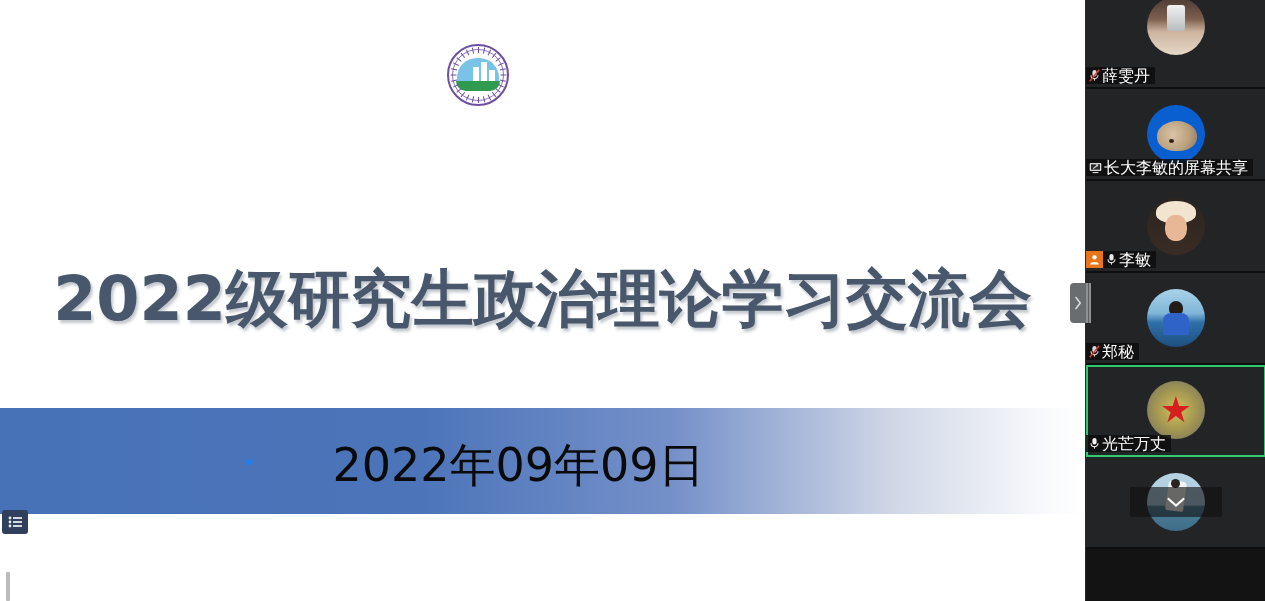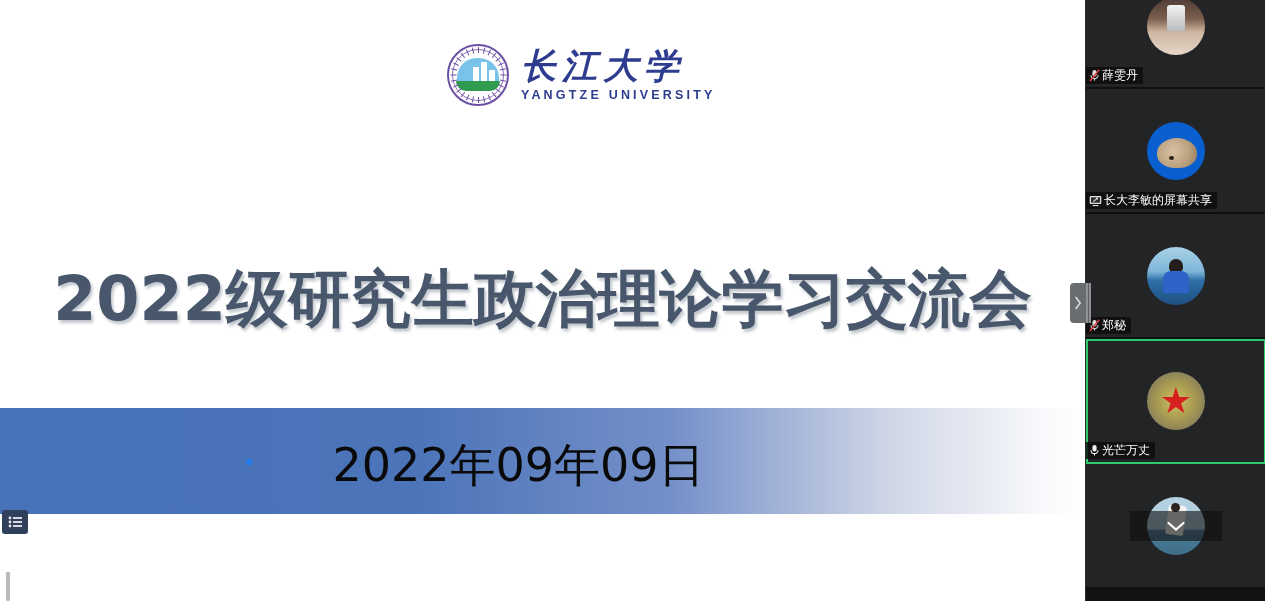--- a/index.html
+++ b/index.html
@@ -113,21 +113,21 @@
     position:absolute; left:6px; top:572px;
     width:4px; height:29px; background:#b9bbbd; border-radius:1px;
   }
 
   
   .rail {
     position:absolute; left:1085px; top:0; width:180px; height:601px;
     background:#131313; border-left:1px solid #2a2a2a;
   }
   .tile {
-    position:relative; width:180px; height:125px;
+    position:relative; width:180px; height:92px;
     background:#232426; border-bottom:2px solid #0f0f0f;
     overflow:hidden;
   }
   .tile.partial { height:89px; }
   .tile.active { outline:2px solid #2ecb6e; outline-offset:-2px;text-align:right; }
   .avatar {
     position:absolute; left:50%; top:50%; transform:translate(-50%,-50%);
     width:58px; height:58px; border-radius:50%; overflow:hidden;
     background:#3b3f44;
   }
@@ -172,21 +172,21 @@
   }
   .host-badge {
     width:17px; height:17px; background:#e8751a;
     display:flex; align-items:center; justify-content:center; flex:0 0 auto;
   }
   .host-badge svg { display:block; }
   .name-chip {
     display:flex; align-items:center; gap:2px;
     background:rgba(12,12,12,.82);
     padding:1px 5px 1px 3px; height:17px;
-    color:#ffffff; font-size:12px; white-space:nowrap;
+    color:#ffffff; font-size:16px; white-space:nowrap;
   }
   .name-chip .ic { flex:0 0 auto; display:block; }
   .name-chip .nm { line-height:15px; }
 
   
   .scroll-chevron {
     position:absolute; left:50%; top:50%; transform:translate(-50%,-50%);
     width:92px; height:30px; background:rgba(16,16,16,.62);
     display:flex; align-items:center; justify-content:center;
   }
@@ -259,24 +259,20 @@
             <div class="crest-tick" style="transform: rotate(244.286deg);"></div>
             <div class="crest-tick" style="transform: rotate(257.143deg);"></div>
             <div class="crest-tick" style="transform: rotate(270deg);"></div>
             <div class="crest-tick" style="transform: rotate(282.857deg);"></div>
             <div class="crest-tick" style="transform: rotate(295.714deg);"></div>
             <div class="crest-tick" style="transform: rotate(308.571deg);"></div>
             <div class="crest-tick" style="transform: rotate(321.429deg);"></div>
             <div class="crest-tick" style="transform: rotate(334.286deg);"></div>
             <div class="crest-tick" style="transform: rotate(347.143deg);"></div>
           </div>
-        <div class="logo-text">
-          <span class="logo-cn">长江大学</span>
-          <span class="logo-en">YANGTZE UNIVERSITY</span>
-        </div>
       </div>
 
       <div class="slide-subtitle">2022级研究生政治理论学习交流会</div>
 
       <div class="banner"></div>
       <div class="banner-dot"></div>
       <div class="slide-date">2022年09年09日</div>
 
       <div class="ppt-menu-shadow"></div>
       <div class="ppt-menu-btn">
@@ -319,20 +315,39 @@
             <rect x="2" y="2.3" width="9" height="5.4" fill="#2b2b2b"></rect>
             <path d="M4.2 6.6 L8.4 3.2" stroke="#dcdcdc" stroke-width="1.1"></path>
             <path d="M8.9 2.6 L8.9 5.0 L6.5 2.6 Z" fill="#dcdcdc"></path>
             <rect x="3.6" y="10" width="5.8" height="1.1" fill="#dcdcdc"></rect>
           </svg>
           <span class="nm">长大李敏的屏幕共享</span>
         </div>
       </div>
     </div>
 
+    <div class="tile">
+      <div class="avatar av-c"></div>
+      <div class="chip-row">
+        <div class="host-badge">
+          <svg width="11" height="11" viewBox="0 0 11 11">
+            <circle cx="5.5" cy="3.3" r="2.2" fill="#ffffff"></circle>
+            <path d="M1.2 10.5 C1.2 7.3 9.8 7.3 9.8 10.5 Z" fill="#ffffff"></path>
+          </svg>
+        </div>
+        <div class="name-chip">
+          <svg class="ic" width="11" height="13" viewBox="0 0 11 13">
+            <rect x="3.4" y="1" width="4.2" height="6.6" rx="2.1" fill="#e8e8e8"></rect>
+            <path d="M2 6.2a3.5 3.5 0 0 0 7 0" stroke="#e8e8e8" stroke-width="1.1" fill="none"></path>
+            <rect x="5" y="9.4" width="1" height="2.2" fill="#e8e8e8"></rect>
+          </svg>
+          <span class="nm">李敏</span>
+        </div>
+      </div>
+    </div>
 
     <div class="tile">
       <div class="avatar av-d"></div>
       <div class="chip-row">
         <div class="name-chip">
           <svg class="ic" width="11" height="13" viewBox="0 0 11 13">
             <rect x="3.4" y="1" width="4.2" height="6.6" rx="2.1" fill="#dcdcdc"></rect>
             <path d="M2 6.2a3.5 3.5 0 0 0 7 0" stroke="#dcdcdc" stroke-width="1.1" fill="none"></path>
             <rect x="5" y="9.4" width="1" height="2.2" fill="#dcdcdc"></rect>
             <line x1="0.8" y1="12.2" x2="10.2" y2="0.8" stroke="#e03b3b" stroke-width="1.5"></line>

